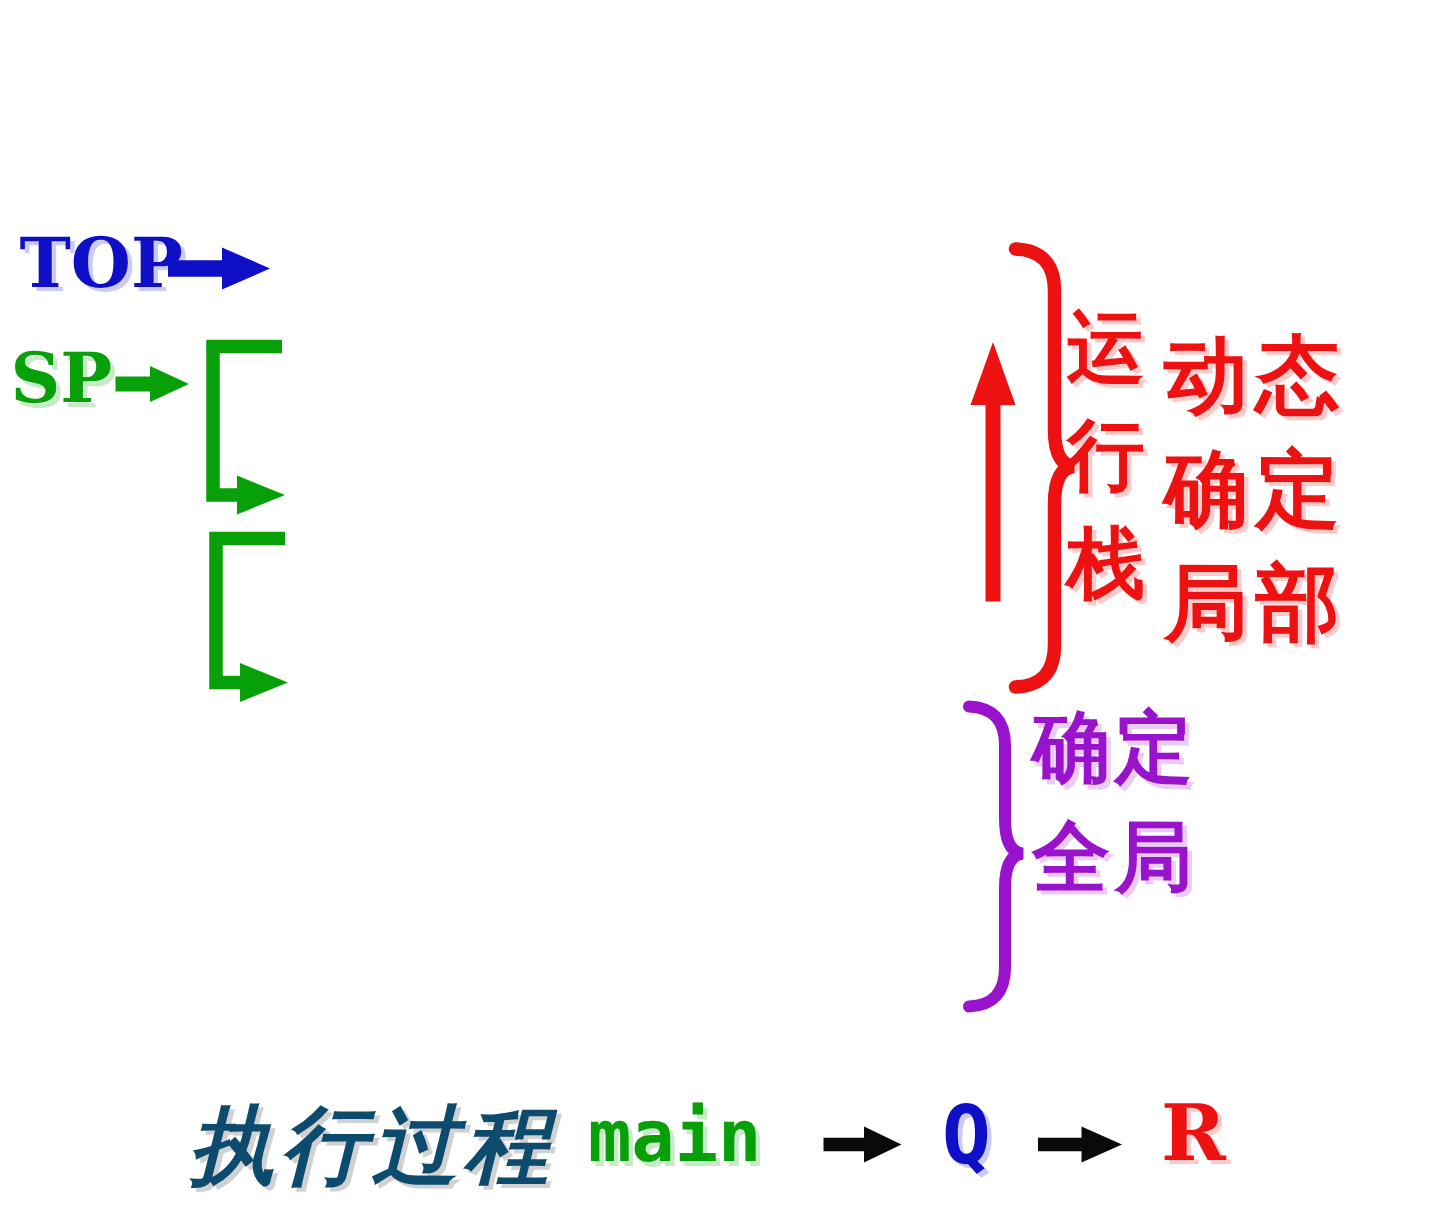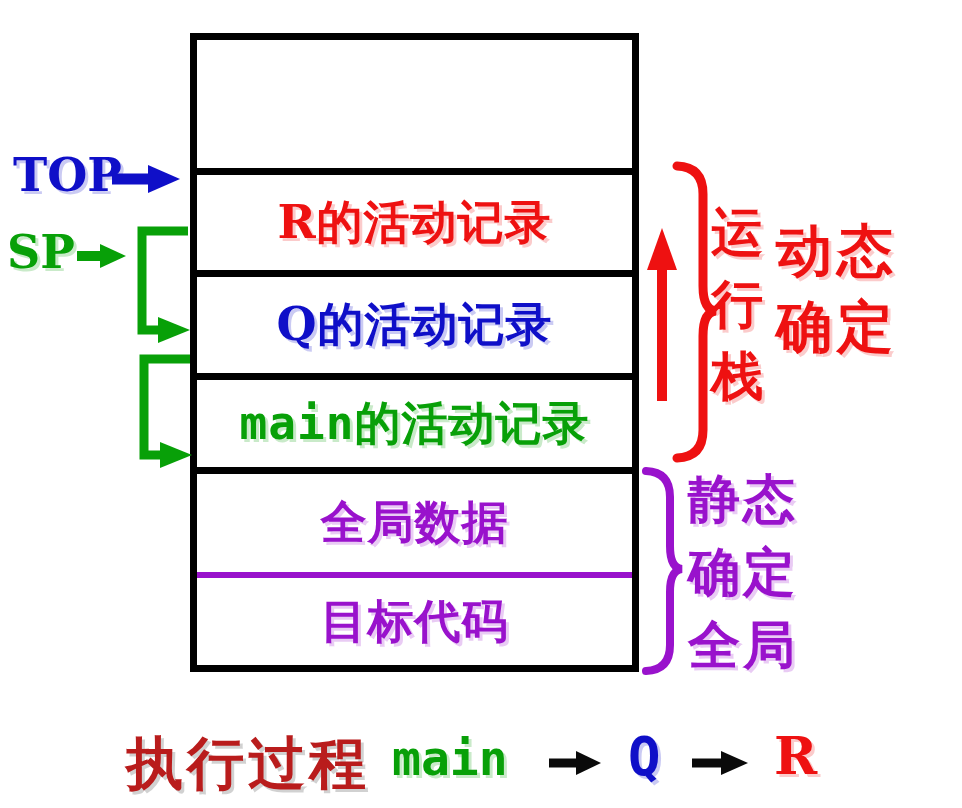--- a/index.html
+++ b/index.html
@@ -12,21 +12,21 @@
     overflow: hidden;
     font-family: "DejaVu Sans", sans-serif;
   }
   .abs { position: absolute; }
 
   
   .t-red    { color: #ee1111; text-shadow: 3px 3px 0 rgba(238,17,17,0.22); }
   .t-blue   { color: #0f0fc8; text-shadow: 3px 3px 0 rgba(15,15,200,0.22); }
   .t-green  { color: #08a008; text-shadow: 3px 3px 0 rgba(8,160,8,0.22); }
   .t-purple { color: #9912cc; text-shadow: 3px 3px 0 rgba(153,18,204,0.22); }
-  .t-black  { color: #b91c1c; text-shadow: 3px 3px 0 rgba(0,0,0,0.18); }
+  .t-black  { color: #0c4a6e; text-shadow: 3px 3px 0 rgba(0,0,0,0.18); font-style: italic; }
 
   
   .stack-box {
     left: 190px; top: 33px;
     width: 449px; height: 639px;
     border: 7px solid #000;
     display: flex; flex-direction: column;
     background: #fff;
   }
   .srow {
@@ -70,28 +70,20 @@
   .cap-q    { left: 628px; top: 730px; font-size: 54px; font-family: "DejaVu Sans Mono", monospace; }
   .cap-r    { left: 774px; top: 730px; font-size: 52px; font-family: "DejaVu Serif", serif; }
 
   svg.overlay { position: absolute; left: 0; top: 0; pointer-events: none; }
 </style>
 </head>
 <body>
 
 <div id="canvas">
 
-  <div class="abs stack-box">
-    <div class="srow srow-empty"></div>
-    <div class="srow srow-r t-red">R的活动记录</div>
-    <div class="srow srow-q t-blue">Q的活动记录</div>
-    <div class="srow srow-main t-green mono">main的活动记录</div>
-    <div class="srow srow-global t-purple">全局数据</div>
-    <div class="srow srow-code t-purple">目标代码</div>
-  </div>
 
   <div class="abs ptr-label ptr-sp t-green">SP</div>
   <div class="abs ptr-label ptr-top t-blue">TOP</div>
 
   <svg class="overlay" width="962" height="808" viewBox="0 0 962 808">
 
     <g>
       <line x1="112" y1="179" x2="150" y2="179" stroke-width="11" stroke="#0f0fc8"></line>
       <polygon points="148,165 180,179 148,193" fill="#0f0fc8"></polygon>
     </g>
@@ -132,24 +124,24 @@
   </svg>
 
   <div class="abs note note-red-v t-red">
     <span>运</span>
     <span>行</span>
     <span>栈</span>
   </div>
   <div class="abs note note-red-l t-red">
     <div>动态</div>
     <div>确定</div>
+    <div>局部</div>
   </div>
 
   <div class="abs note note-purple t-purple">
-    <div>静态</div>
     <div>确定</div>
     <div>全局</div>
   </div>
 
   <div class="abs caption-prefix t-black">执行过程</div>
   <div class="abs caption-step cap-main t-green">main</div>
   <div class="abs caption-step cap-q t-blue">Q</div>
   <div class="abs caption-step cap-r t-red">R</div>
 
 </div>

